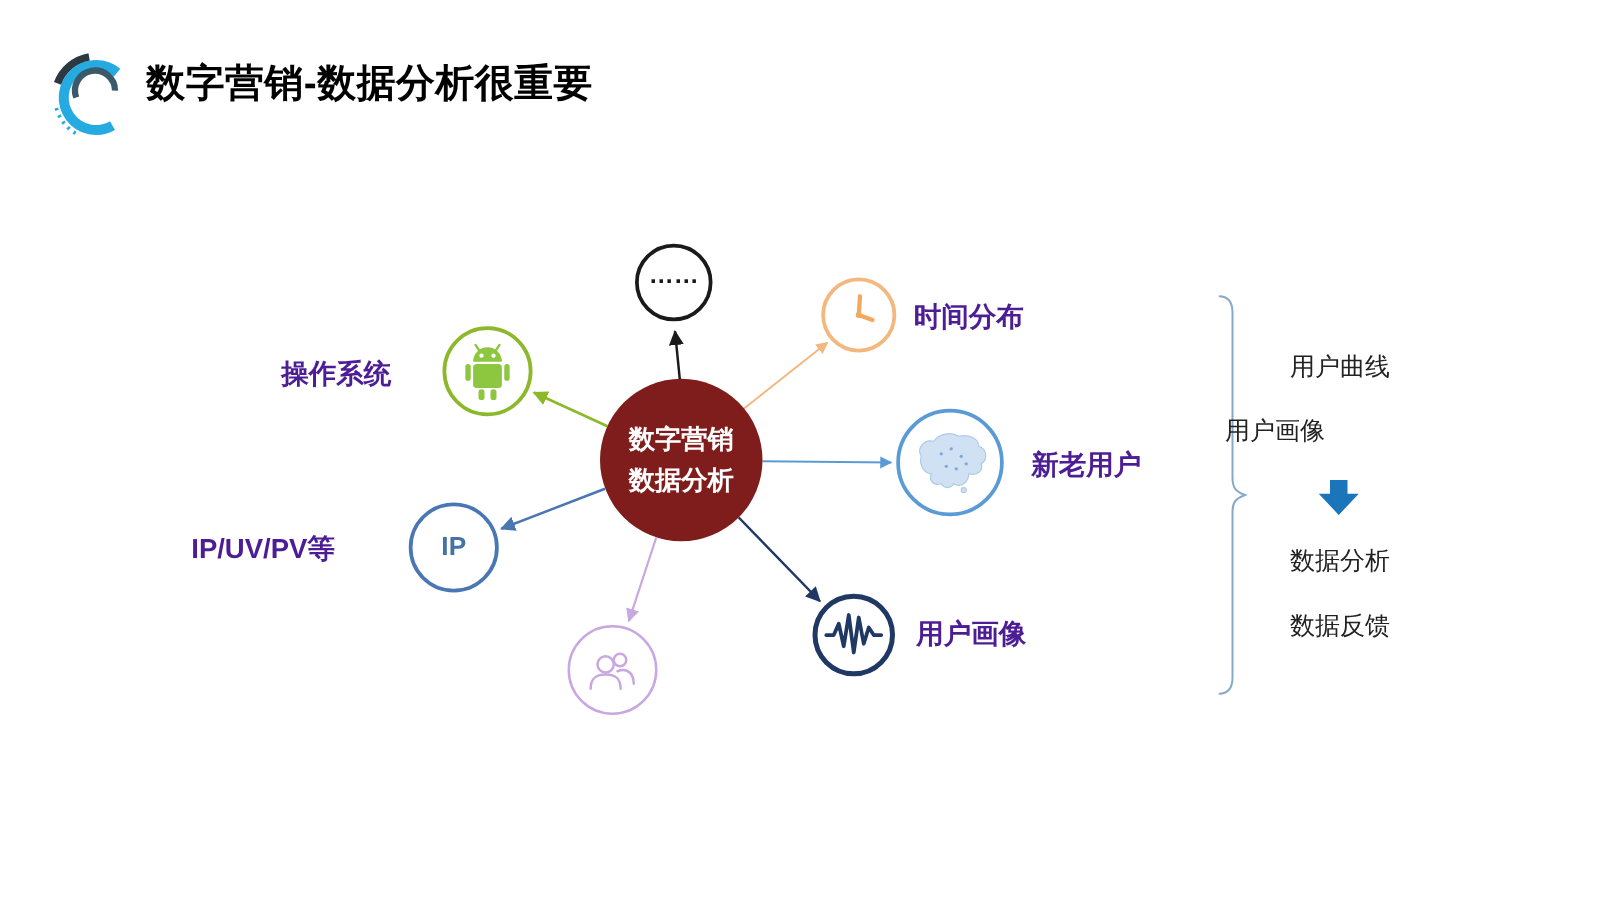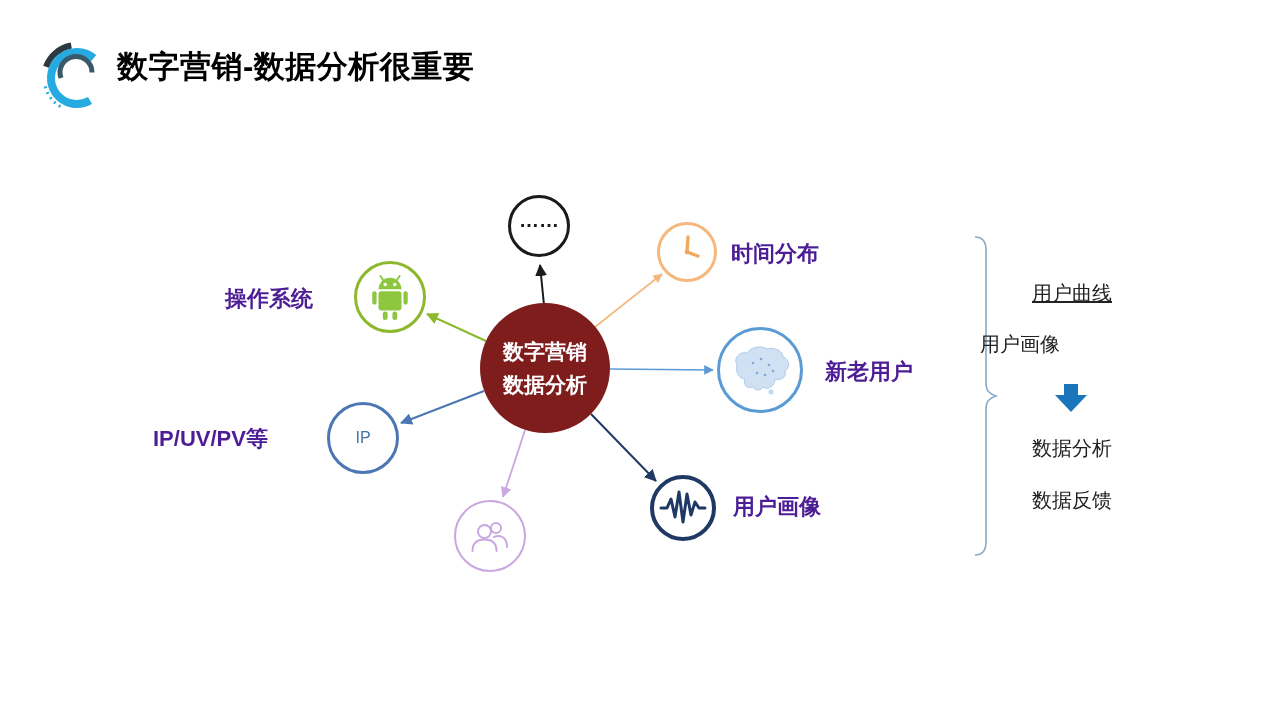--- a/index.html
+++ b/index.html
@@ -26,37 +26,37 @@
     flex-direction:column;color:#fff;font-weight:bold;font-size:21px;line-height:1;
   }
   .node-center .cline{margin:6px 0;}
   .node-ellipsis{left:483px;top:195px;width:62px;height:62px;border:3px solid #1a1a1a;}
   .node-ellipsis .dots{font-weight:bold;font-size:20px;color:#1a1a1a;transform:translateY(-6px);}
   .node-time{left:632px;top:222px;width:60px;height:60px;border:3px solid #F4B87E;}
   .node-region{left:692px;top:327px;width:86px;height:86px;border:3px solid #5B9BD5;}
   .node-frequency{left:625px;top:475px;width:66px;height:66px;border:4px solid #203864;}
   .node-os{left:329px;top:261px;width:72px;height:72px;border:3px solid #8CB82B;}
   .node-ip{left:302px;top:402px;width:72px;height:72px;border:3px solid #4A77B4;}
-  .node-ip .ip-text{color:#4472A4;font-size:16px;font-weight:400;}
+  .node-ip .ip-text{color:#4472A4;font-size:21px;font-weight:700;}
   .node-users{left:429px;top:500px;width:72px;height:72px;border:2px solid #C9A7E0;}
   
   .label{
     position:absolute;z-index:3;font-weight:bold;font-size:22px;color:#4c1d95;white-space:nowrap;
   }
   .label-time{left:706px;top:239px;}
   .label-region{left:800px;top:357px;}
   .label-frequency{left:708px;top:492px;}
   .label-os{left:200px;top:284px;}
   .label-ip{left:128px;top:424px;}
   .label-visitor{left:193px;top:522px;}
   
   .right-item{
     position:absolute;z-index:3;font-size:20px;color:#222;white-space:nowrap;
   }
-  .ri-0{left:1007px;top:280px;text-decoration:underline;}
+  .ri-0{left:1007px;top:280px;}
   .ri-1{left:955px;top:331px;}
   .ri-2{left:1007px;top:435px;}
   .ri-3{left:1007px;top:487px;}
   .flow-arrow{position:absolute;left:1028px;top:382px;z-index:3;}
 </style>
 </head>
 <body>
 
 <div class="slide">
 

